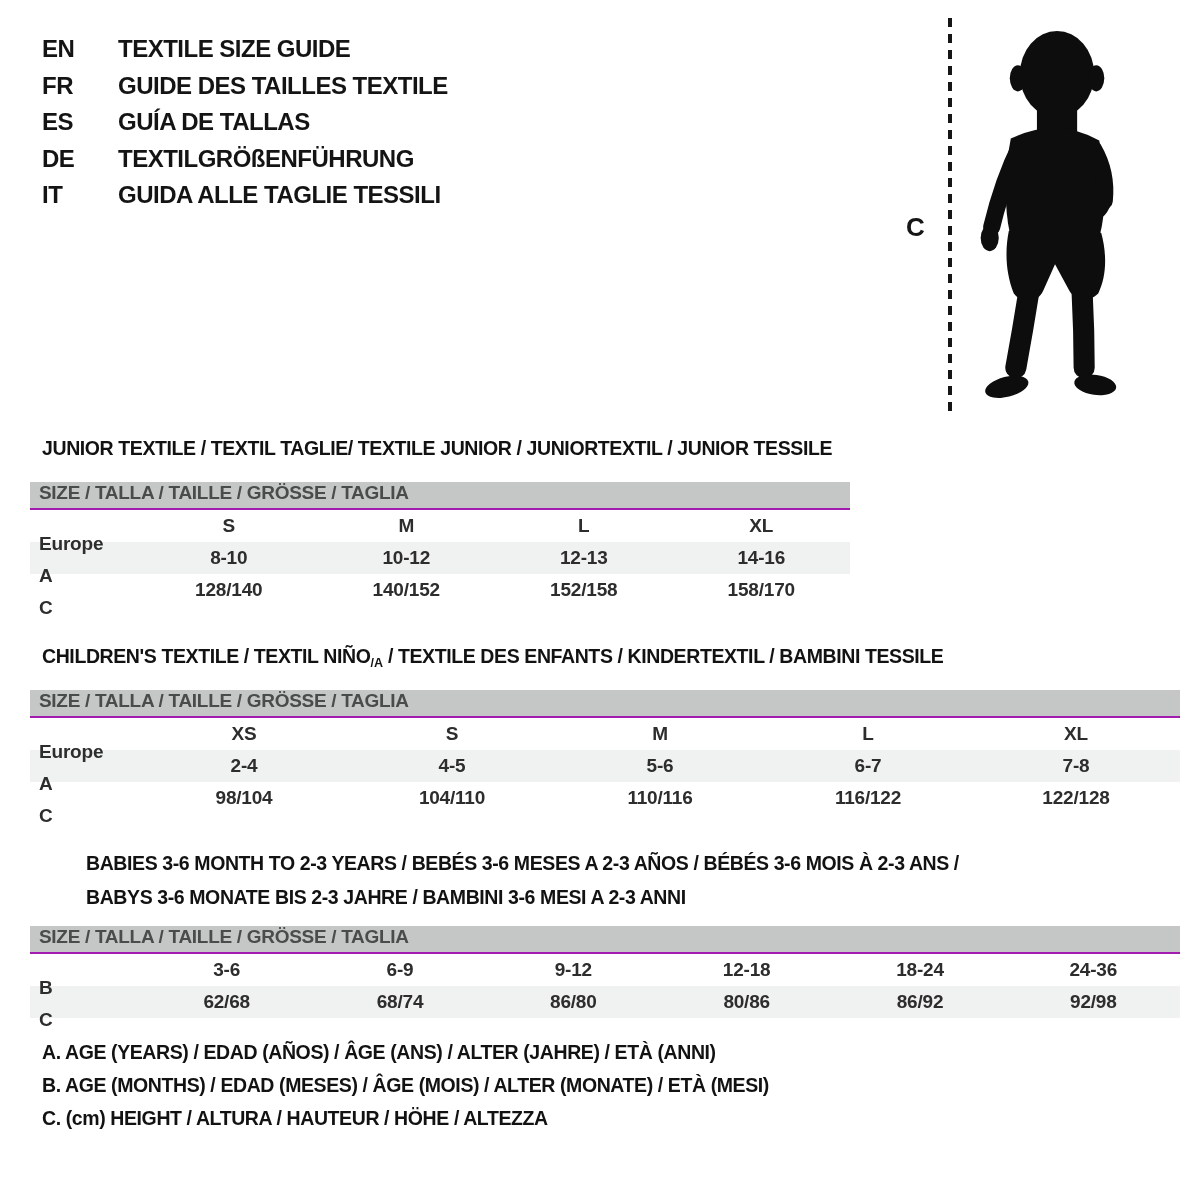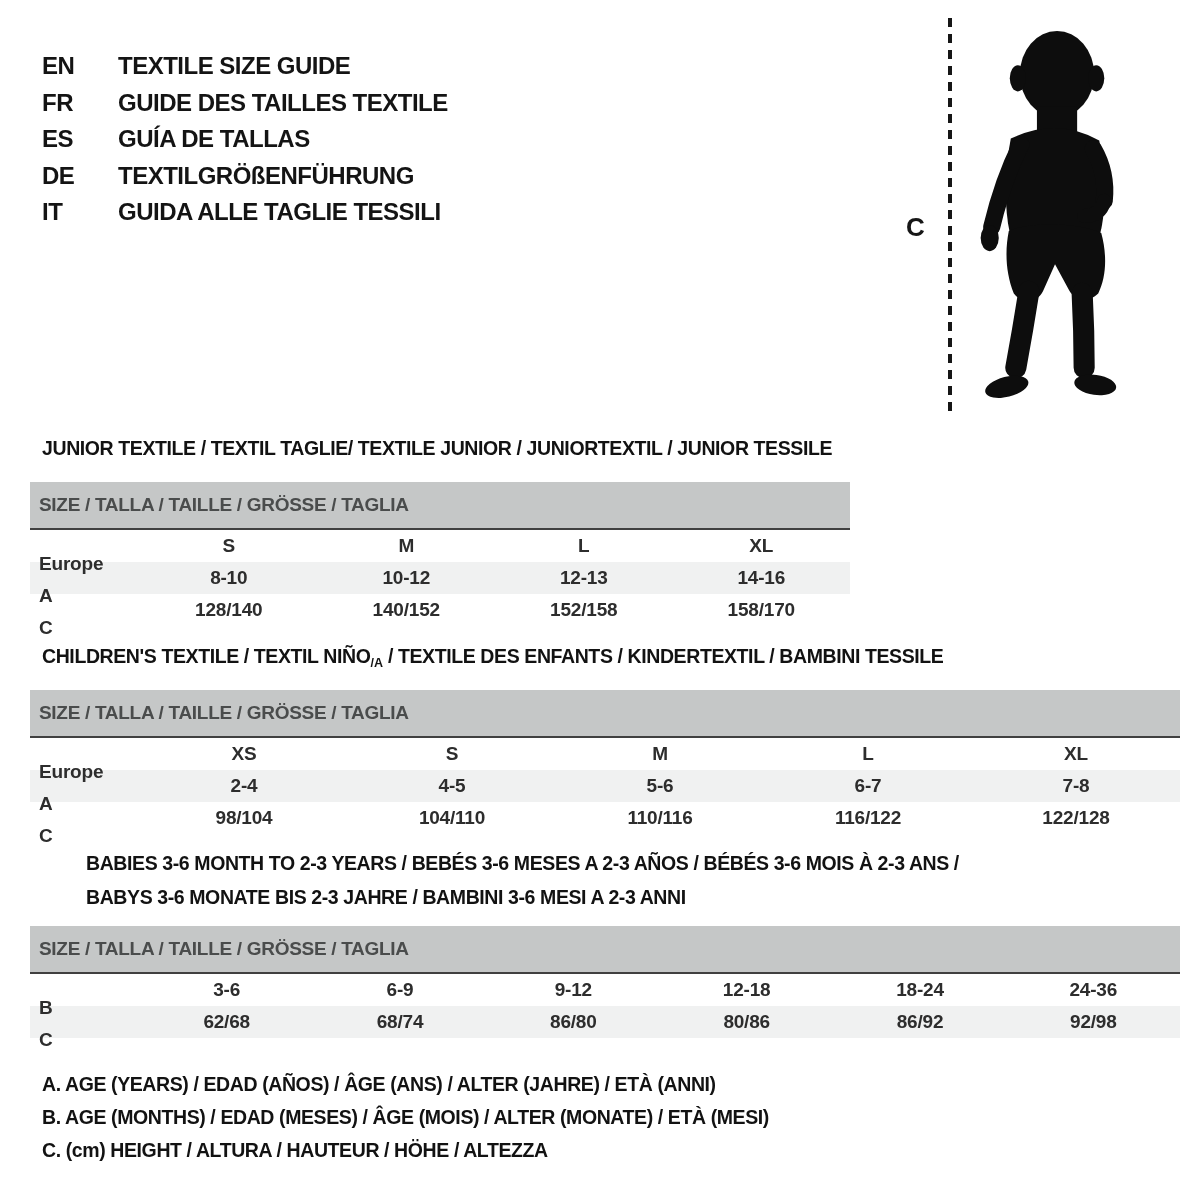--- a/index.html
+++ b/index.html
@@ -1,21 +1,21 @@
 <!DOCTYPE html>
 <html style="--size-bar-bg: #c5c7c7; --size-bar-text: #4a4c4c; --row-alt-bg: #f0f1f1; --table-text: #2d2d2d; --heading-text: #121212; --silhouette: #0d0d0d;"><head>
 <meta charset="utf-8">
 <style>
   html,body{margin:0;padding:0;background:#ffffff;}
   .page{
     position:relative;width:1200px;height:1200px;background:#ffffff;
     font-family:"Liberation Sans",sans-serif;color:#121212;overflow:hidden;
   }
   
-  .lang-list{position:absolute;left:42px;top:48px;}
+  .lang-list{position:absolute;left:42px;top:31px;}
   .lang-row{display:flex;height:36.5px;align-items:center;}
   .lang-code{width:76px;font-weight:bold;font-size:24px;letter-spacing:-0.5px;color:#141414;}
   .lang-label{font-weight:bold;font-size:24px;letter-spacing:-0.5px;color:#141414;white-space:nowrap;}
 
   
   .measure-line{
     position:absolute;left:948px;top:18px;width:4px;height:398px;
     background:repeating-linear-gradient(to bottom,#161616 0 9px,transparent 9px 16px);
   }
   .measure-label{position:absolute;left:906px;top:212px;font-weight:bold;font-size:26px;color:#161616;}
@@ -25,36 +25,36 @@
   .section-title{
     position:absolute;left:42px;font-weight:bold;font-size:19.5px;letter-spacing:-0.4px;
     color:var(--heading-text,#121212);white-space:nowrap;line-height:24px;
   }
   .title-lines .line{height:34px;display:flex;align-items:center;margin-left:44px;}
   .sub-script{font-size:12.5px;position:relative;top:3.5px;letter-spacing:0;}
 
   
   .tbl{position:absolute;left:30px;}
   .size-bar{
-    height:48px;box-sizing:border-box;background:var(--size-bar-bg,#c5c7c7);
-    border-bottom:2px solid #404040;display:flex;align-items:center;
+    height:28px;box-sizing:border-box;background:var(--size-bar-bg,#c5c7c7);
+    border-bottom:2px solid #a21caf;display:flex;align-items:flex-start;
   }
   .size-bar .size-bar-text{
     padding-left:9px;font-weight:bold;font-size:19px;letter-spacing:-0.3px;color:var(--size-bar-text,#4a4c4c);
   }
   .trow{
     display:flex;align-items:center;height:32px;font-weight:bold;font-size:19px;
     color:var(--table-text,#2d2d2d);letter-spacing:-0.2px;
   }
   .trow .rl{width:110px;padding-left:9px;box-sizing:border-box;text-align:left;margin-top:36px;}
   .trow .cell{flex:1;text-align:center;}
   .shaded{background:var(--row-alt-bg,#f0f1f1);}
 
   
-  .footnotes{position:absolute;left:42px;top:1068px;}
+  .footnotes{position:absolute;left:42px;top:1036px;}
   .footnote{height:33px;display:flex;align-items:center;font-weight:bold;font-size:19.5px;
     letter-spacing:-0.4px;color:var(--heading-text,#121212);white-space:nowrap;}
 </style>
 </head>
 <body>
 
 <div class="page">
 
   <div class="lang-list">
     <div class="lang-row">

